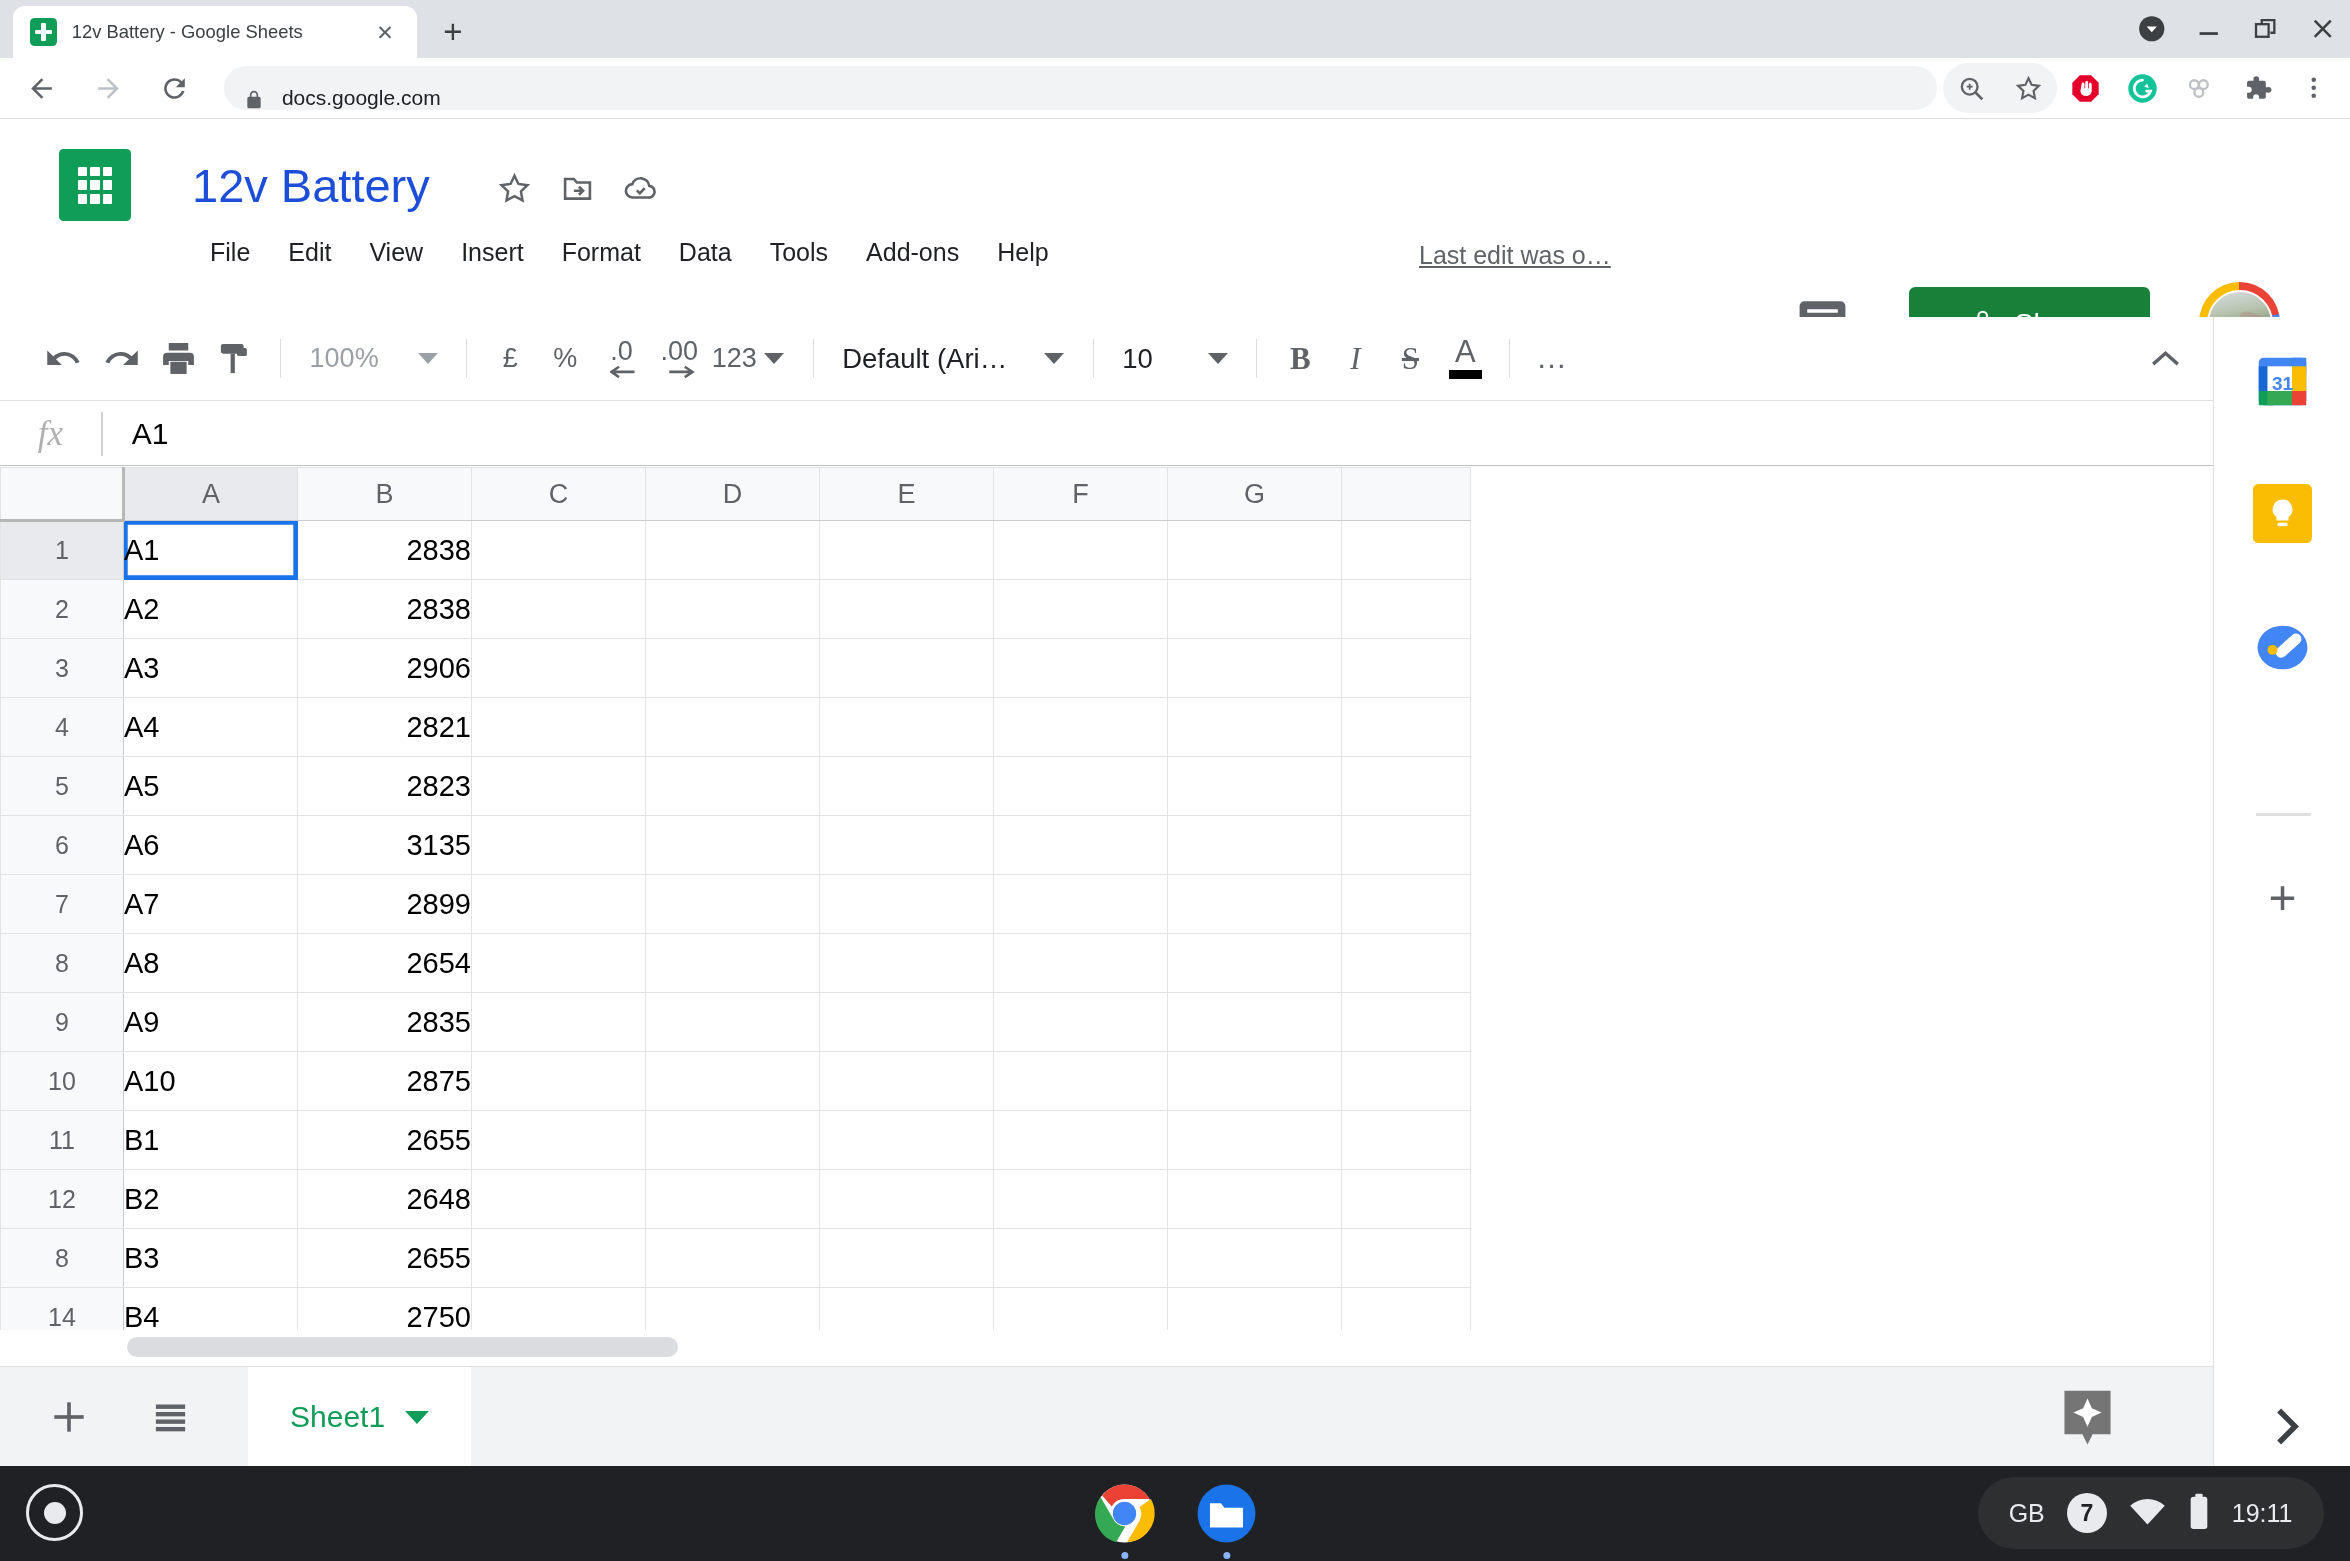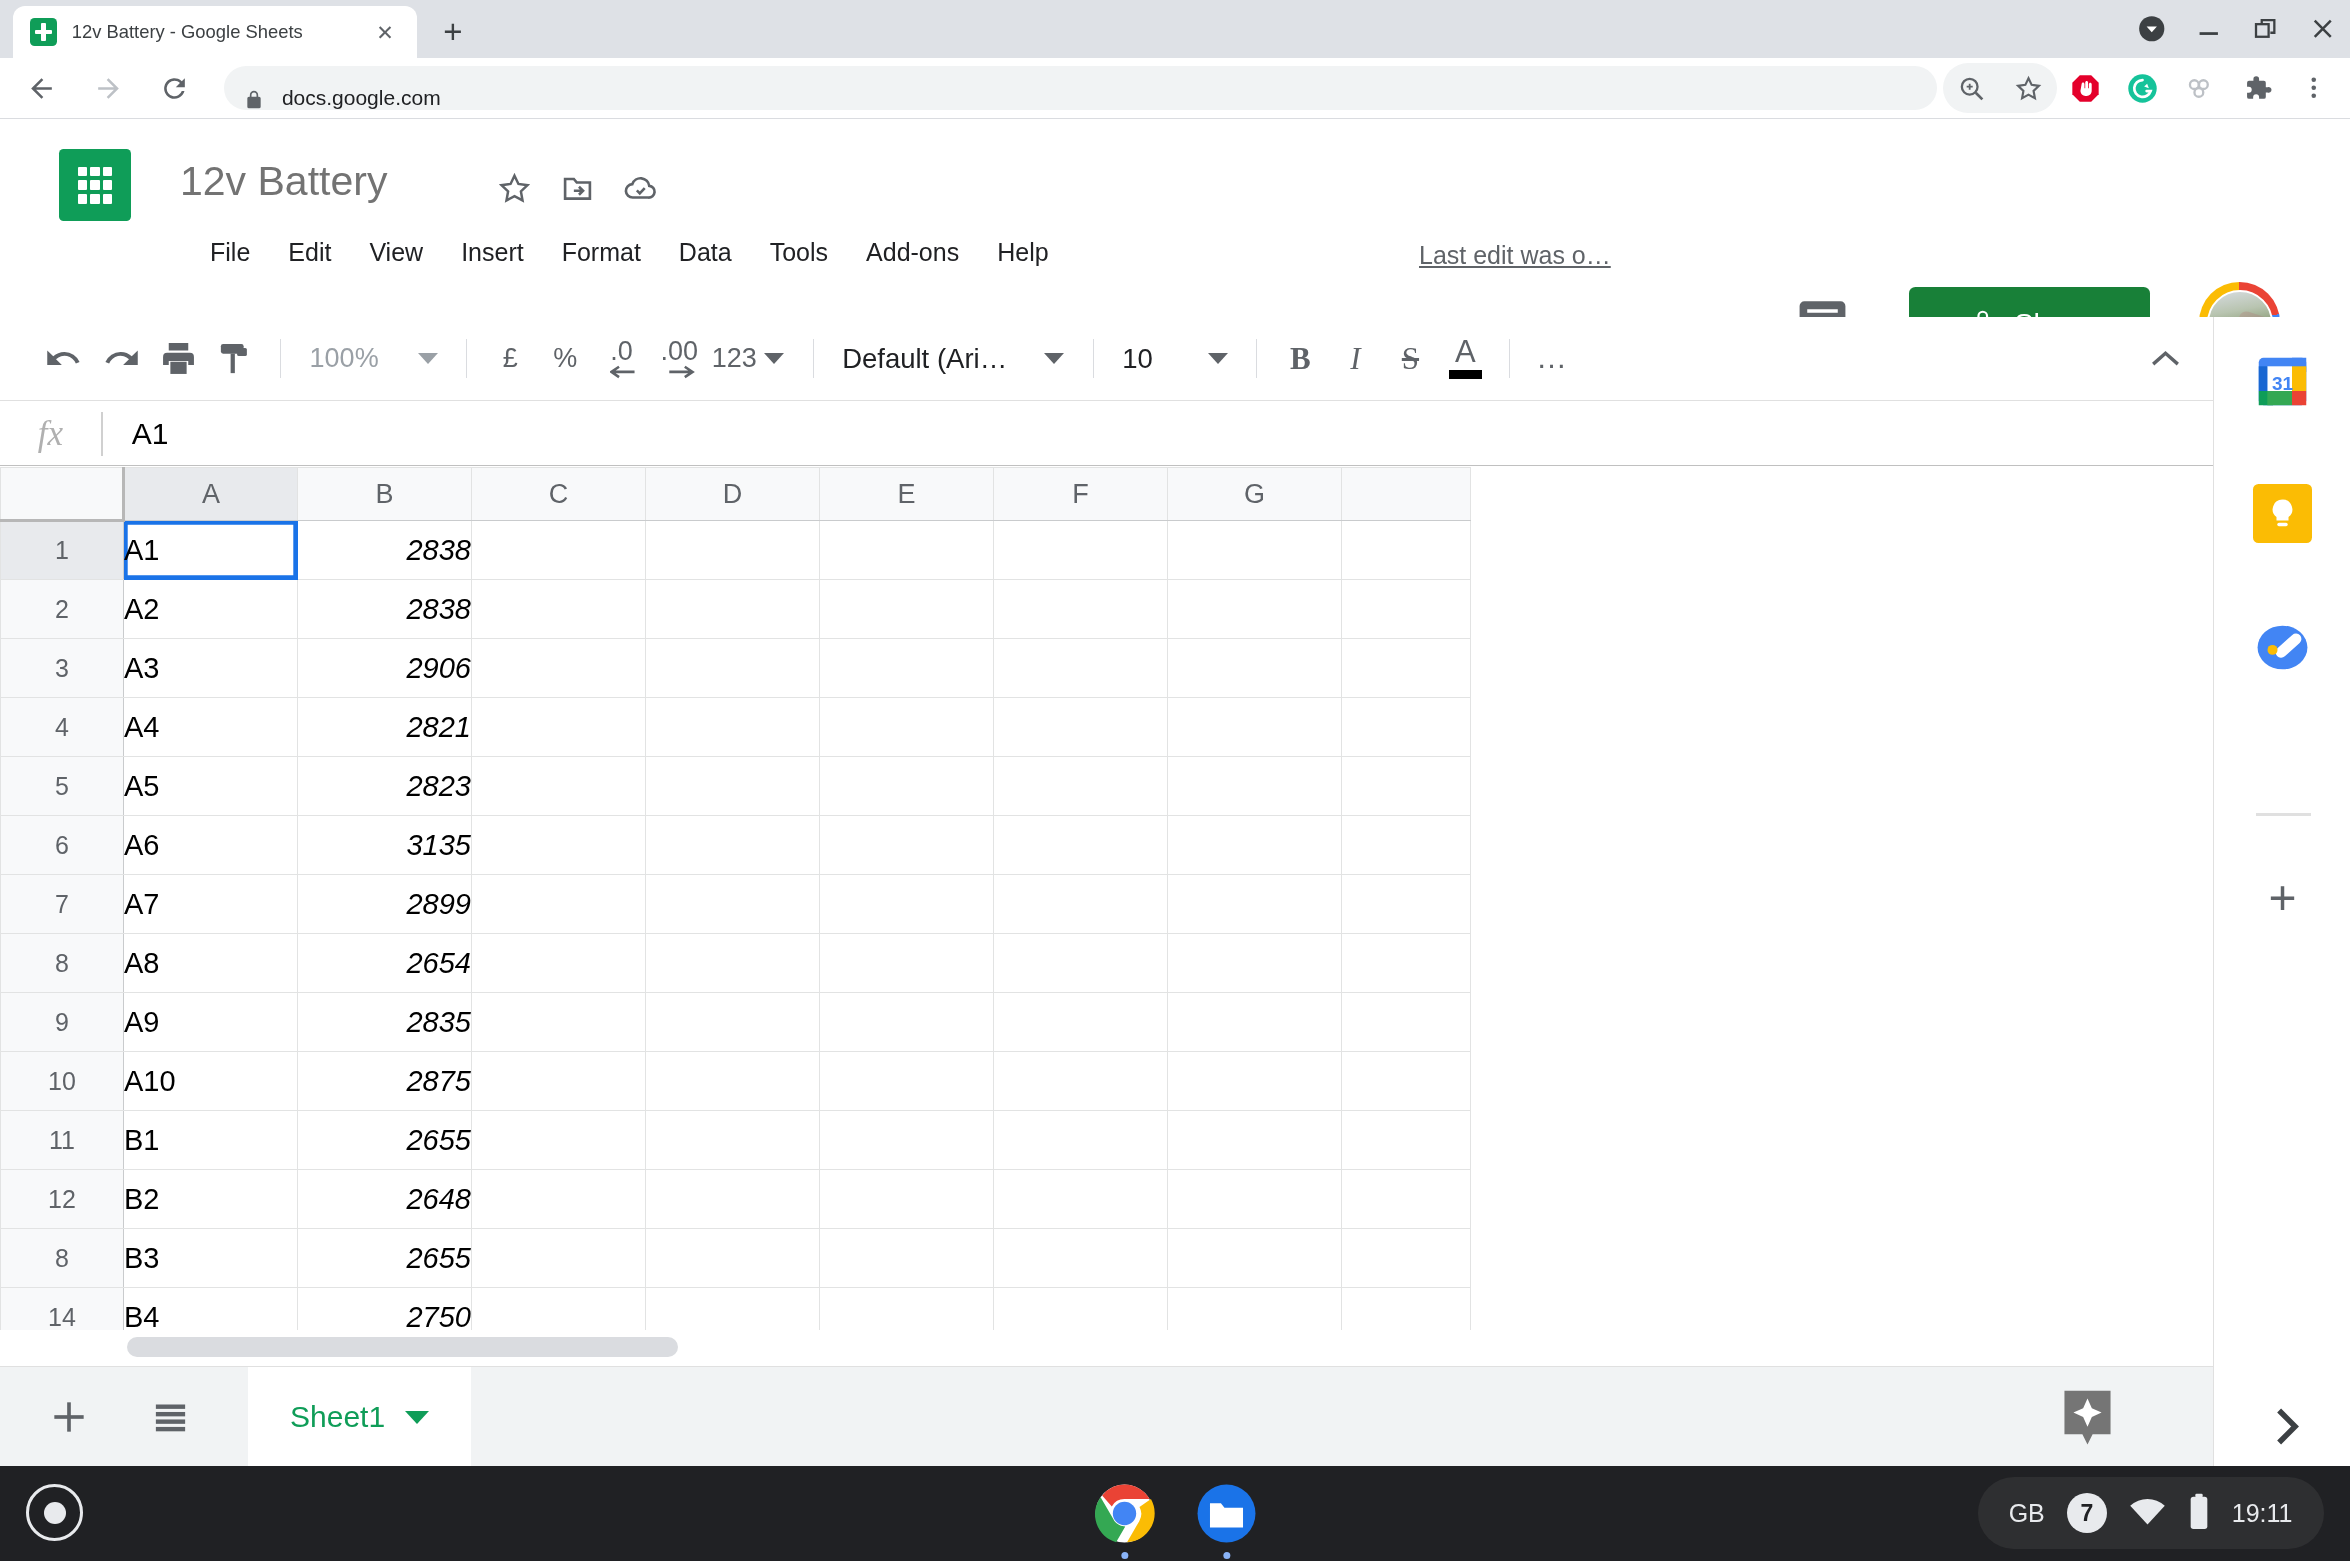--- a/index.html
+++ b/index.html
@@ -109,22 +109,22 @@
     background: #0f9d58;
     display: flex; align-items: center; justify-content: center;
   }
   .logo-grid {
     width: 35px; height: 37px;
     display: grid; grid-template-columns: repeat(3, 1fr);
     grid-template-rows: repeat(3, 1fr); gap: 3.7px;
   }
   .logo-grid i { background: #fff; display: block; border-radius: 0.9px; }
   .doc-title {
-    position: absolute; left: 180px; top: 39px;
-    font-size: 41px; color: #737373; font-weight: 400;
+    position: absolute; left: 192px; top: 39px;
+    font-size: 47px; color: #1d4ed8; font-weight: 400;
     white-space: nowrap;
   }
   .title-icons {
     position: absolute; left: 496px; top: 51px;
     display: flex; align-items: center; gap: 26px;
   }
   .ticon { width: 37px; height: 37px; color: #5f6368;
            display: flex; align-items: center; justify-content: center; }
   .menubar {
     position: absolute; left: 191px; top: 112px;
@@ -259,21 +259,21 @@
     width: 123px; height: 59px; background: #f8f9fa;
     font-size: 25px; color: #5f6368;
     text-align: center; vertical-align: middle;
     border-right: 0.9px solid #c9cbcd !important;
   }
   td.rowhead.sel { background: #e8eaed; }
   td.cell {
     height: 59px; font-size: 29px; color: #000;
     vertical-align: middle; padding: 0 13px; background: #fff;
   }
-  td.cell.num { text-align: right; font-style: italic; }
+  td.cell.num { text-align: right; }
   td.cell.txt { text-align: left; }
   td.cell.selected {
     box-shadow: inset 0 0 0 3.7px #1a73e8;
     border-color: #1a73e8 !important;
   }
 
   
   .vscroll {
     position: absolute; right: 0; top: 467px; width: 31px; height: 785px;
     background: #fff;

